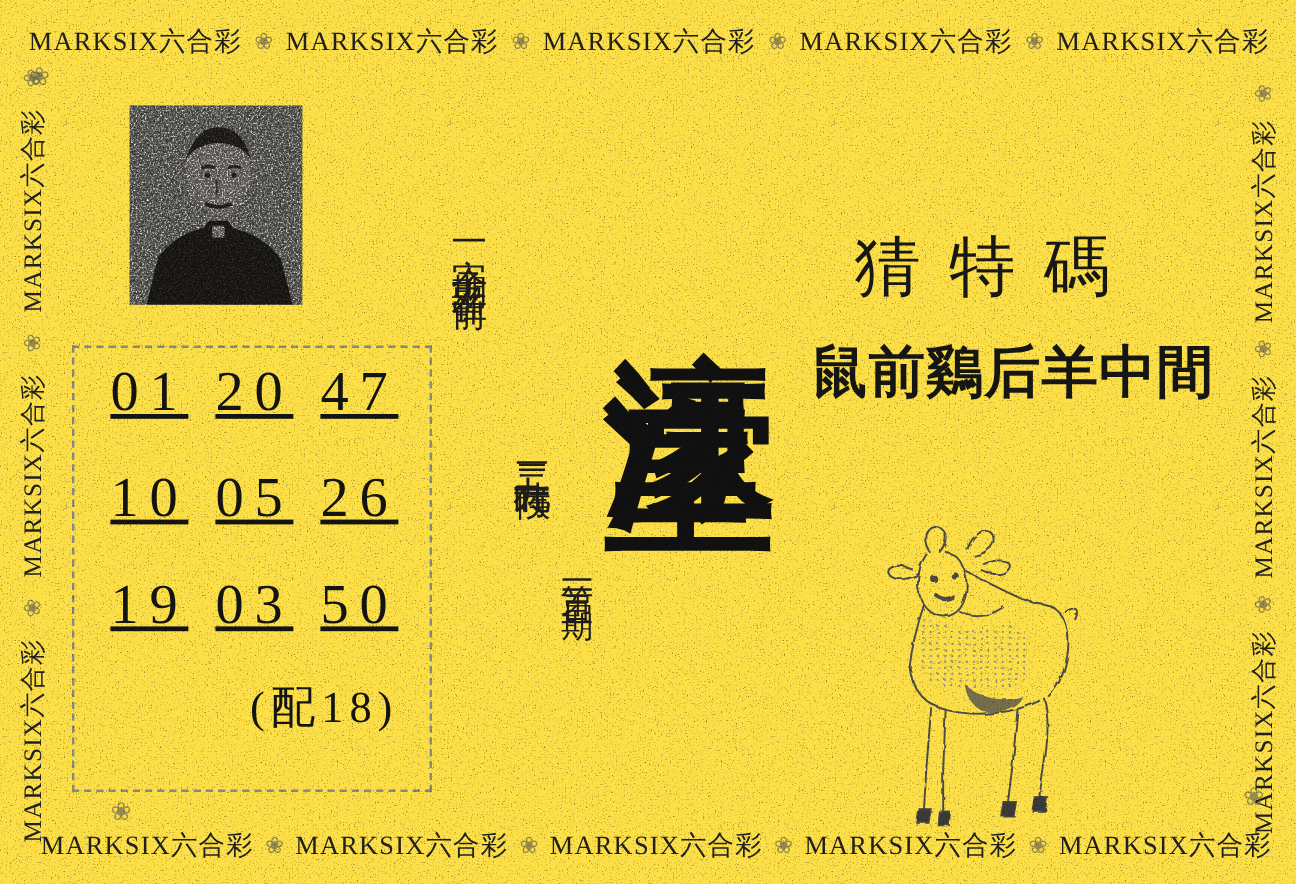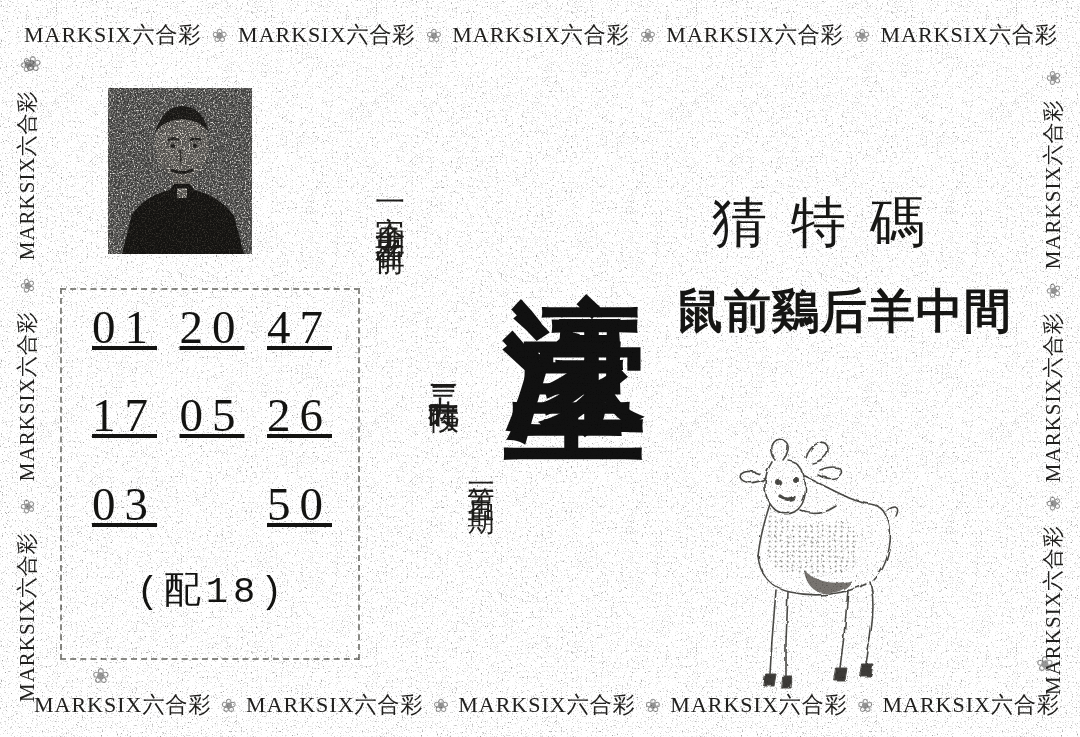--- a/index.html
+++ b/index.html
@@ -1,18 +1,18 @@
 <!DOCTYPE html>
 <html><head>
 <meta charset="utf-8">
 <style>
   html,body{margin:0;padding:0;background:#e9e7e2;}
   .page{
     position:relative; width:1080px; height:737px; overflow:hidden;
-    background:#ffffff; color:#1d1d1b;
+    background:#fde047; color:#1d1d1b;
     font-family:"Liberation Serif","DejaVu Serif",serif;
   }
   
   .strip{
     position:absolute; display:flex; justify-content:space-between; align-items:center;
     font-size:22px; letter-spacing:1px; color:#22211f; white-space:nowrap;
   }
   .strip.top{ left:24px; right:22px; top:20px; height:30px; }
   .strip.bottom{ left:34px; right:20px; top:690px; height:30px; }
   .vstrip{
@@ -38,23 +38,22 @@
     position:absolute; left:60px; top:288px; width:300px; height:372px;
     border:2px dashed #8a8a85; box-sizing:border-box;
     padding:10px 26px 0 30px;
   }
   .numrow{
     display:flex; justify-content:space-between;
     font-size:47px; letter-spacing:9px; color:#141412;
     margin-bottom:33px; line-height:1.18;text-decoration:underline;
   }
   .numfoot{
-    font-size:37px; text-align:center; letter-spacing:5px; color:#141412;
+    font-size:37px; text-align:right; letter-spacing:5px; color:#141412;
     margin-top:4px;
-    font-family:Liberation Mono, monospace;
   }
   
   .vtext{
     position:absolute; writing-mode:vertical-rl; text-orientation:upright;
     color:#1e1d1b; white-space:nowrap;
   }
   .note-hint{ left:369px; top:186px; font-size:30px; letter-spacing:6px; }
   .note-times{ left:422px; top:360px; font-size:31px; letter-spacing:4px; }
   .note-issue{ left:463px; top:466px; font-size:27px; letter-spacing:4px; }
   .vtitle{
@@ -161,25 +160,26 @@
     </svg>
   </div>
 
   <div class="numbox">
     <div class="numrow">
       <span>01</span>
       <span>20</span>
       <span>47</span>
     </div>
     <div class="numrow">
-      <span>17</span>
+      <span>10</span>
       <span>05</span>
       <span>26</span>
     </div>
     <div class="numrow">
+      <span>19</span>
       <span>03</span>
       <span>50</span>
     </div>
     <div class="numfoot">(配18)</div>
   </div>
 
   <div class="vtext note-hint">一字今期出在前</div>
   <div class="vtext note-times">三二二九時候</div>
   <div class="vtext note-issue">第一百一二期</div>
 

